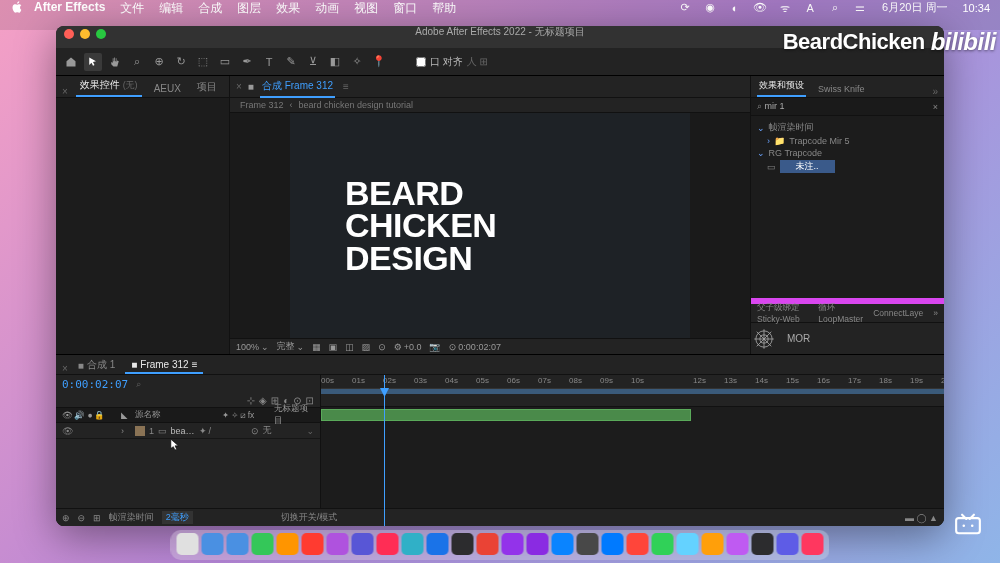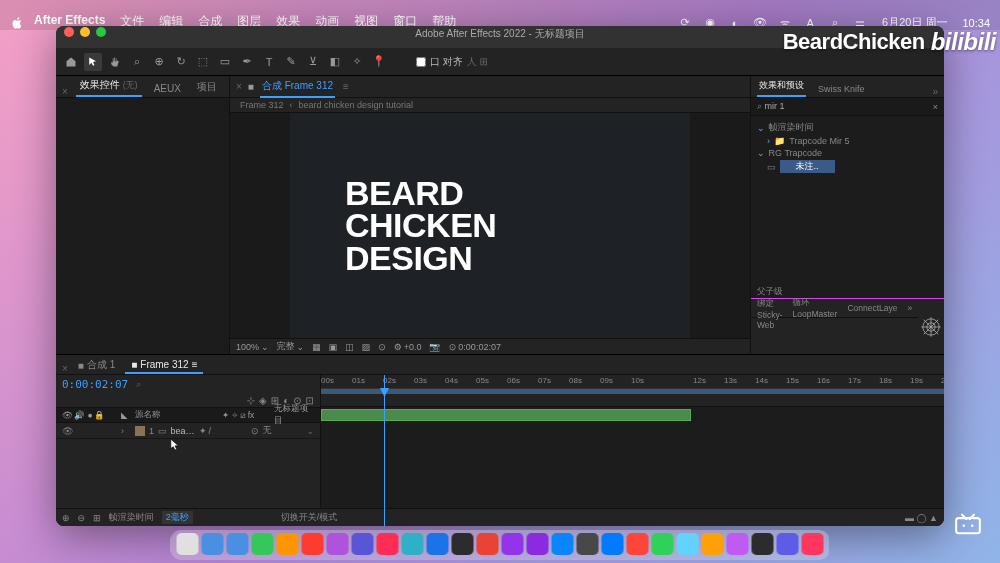--- a/index.html
+++ b/index.html
@@ -1,25 +1,25 @@
 <!DOCTYPE html>
 <html><head>
 <meta charset="utf-8">
 <style>
 *{margin:0;padding:0;box-sizing:border-box;font-family:-apple-system,"Helvetica Neue",Arial,sans-serif;user-select:none}
 body{width:1000px;height:563px;background:linear-gradient(135deg,#f5a0c5 0%,#b485d6 50%,#8fb5e8 100%);overflow:hidden;position:relative}
-.menubar{height:30px;background:rgba(0,0,0,.1);display:flex;align-items:flex-end;padding:0 10px;color:#fff;font-size:12px}
+.menubar{height:30px;background:rgba(0,0,0,.1);display:flex;align-items:flex-start;padding:0 10px;color:#fff;font-size:12px}
 .apple{width:14px;height:14px;margin-right:10px}
 .menu-left{display:flex;gap:15px}
 .menu-left span:first-child{font-weight:600}
 .menu-right{margin-left:auto;display:flex;gap:11px;align-items:center;font-size:11px}
 .menu-right .dt{margin-left:4px}
 .mico{width:14px;height:14px;display:inline-flex;align-items:center;justify-content:center}
 .window{position:absolute;top:26px;left:56px;width:888px;height:500px;background:#1e1e1e;border-radius:8px;box-shadow:0 10px 40px rgba(0,0,0,.4);display:flex;flex-direction:column;overflow:hidden}
-.titlebar{height:22px;background:#323232;display:flex;align-items:flex-start;padding:1px 8px;position:relative}
+.titlebar{height:22px;background:#323232;display:flex;align-items:flex-end;padding:9px 8px;position:relative}
 .traffic{display:flex;gap:6px}
 .traffic div{width:10px;height:10px;border-radius:50%}
 .tl-r{background:#ff5f57}.tl-y{background:#febc2e}.tl-g{background:#28c840}
 .wtitle{position:absolute;left:50%;transform:translateX(-50%);font-size:10px;color:#aaa}
 .toolbar{height:28px;background:#232323;border-bottom:1px solid #000;display:flex;align-items:center;padding:0 6px;gap:4px}
 .toolbar .tool{width:18px;height:18px;display:flex;align-items:center;justify-content:center;color:#999;font-size:11px;border-radius:2px}
 .toolbar .tool.sel{background:#3a3a3a;color:#fff}
 .tool svg{width:12px;height:12px}
 .toolbar .snap{display:flex;align-items:center;gap:4px;font-size:10px;color:#bbb}
 .toolbar .snap input{width:10px;height:10px}
@@ -46,21 +46,21 @@
 .col-r{width:194px;background:#232323;border-left:1px solid #111;display:flex;flex-direction:column;font-size:10px;color:#aaa}
 .r-tabs{height:22px;display:flex;align-items:end;padding:0 6px;gap:10px;border-bottom:1px solid #111}
 .r-tabs .tab{color:#888;padding:3px 2px;font-size:9px}
 .r-tabs .tab.act{color:#e8e8e8;border-bottom:2px solid #3f9fff}
 .ec-hdr{height:18px;background:#1a1a1a;border-bottom:1px solid #111;display:flex;align-items:center;padding:0 6px;font-size:9px;justify-content:space-between}
 .ec-hdr .x{color:#888}
 .ec-body{flex:1;background:#1c1c1c;padding:4px 6px;font-size:9px;color:#888}
 .ec-row{padding:1px 0;display:flex;align-items:center;gap:4px}
 .ec-row .tw{color:#6aa3ff}
 .ec-row .sel{background:#3a5a8a;color:#fff;padding:0 16px}
-.r-bot{height:56px;border-top:1px solid #d946ef;display:flex;flex-direction:row}
+.r-bot{height:56px;border-top:6px solid #d946ef;display:flex;flex-direction:column}
 .r-bot-tabs{height:19px;display:flex;align-items:center;gap:10px;padding:0 6px;font-size:8.5px;color:#888;border-bottom:1px solid #111}
 .r-bot-body{flex:1;display:flex;align-items:center;justify-content:flex-start;gap:10px}
 .sw-logo{width:26px;height:26px}
 .timeline{height:172px;background:#232323;border-top:1px solid #000;display:flex;flex-direction:column}
 .tl-tabs{height:20px;display:flex;align-items:end;padding:0 6px;gap:4px;font-size:10px;border-bottom:1px solid #111}
 .tl-tabs .tab{color:#888;padding:2px 6px;display:flex;align-items:center;gap:3px}
 .tl-tabs .tab.act{color:#e8e8e8;border-bottom:2px solid #3f9fff}
 .tl-main{flex:1;display:flex;min-height:0}
 .tl-left{width:265px;border-right:1px solid #111;display:flex;flex-direction:column;font-size:9px;color:#999}
 .tl-tc{height:18px;display:flex;align-items:center;padding:0 6px;gap:8px}

